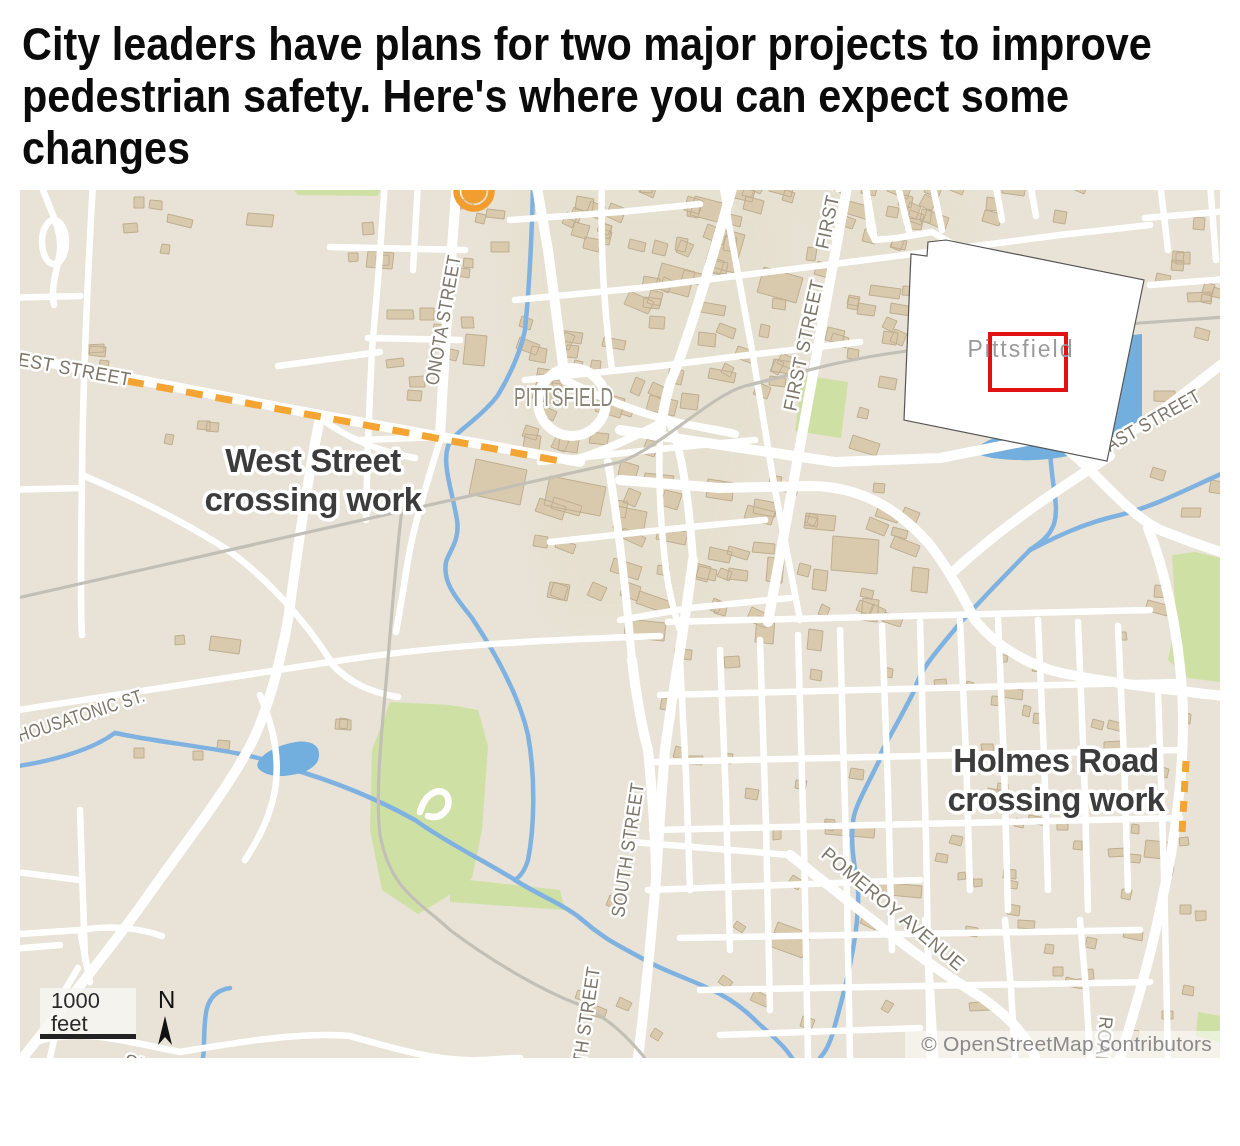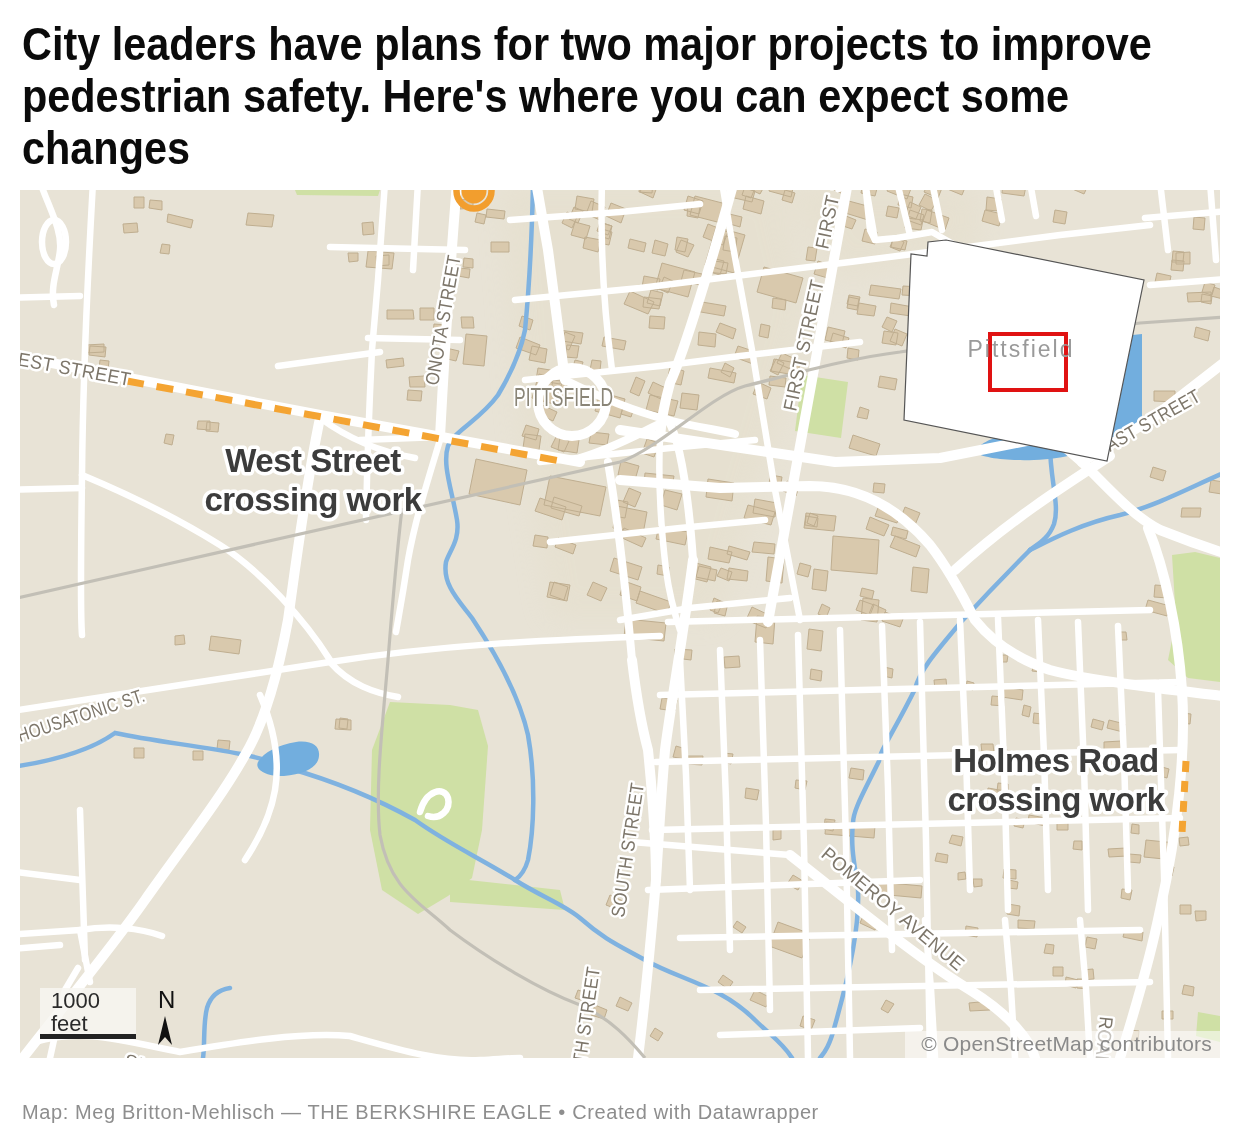--- a/index.html
+++ b/index.html
@@ -207,14 +207,13 @@
 <text x="138" y="818" font-size="24" fill="#111">N</text>
 <path d="M145,826 L152,855 L145,847 L138,855 Z" fill="#111"></path>
 </g>
 
 <g>
 <rect x="885" y="841" width="315" height="27" fill="#ffffff" opacity="0.55"></rect>
 <text x="1192" y="861" font-size="21" fill="#8a8a8a" text-anchor="end" letter-spacing="0.2">© OpenStreetMap contributors</text>
 </g>
 </svg>
 </div>
-<div id="footer">Map: Meg Britton-Mehlisch — THE BERKSHIRE EAGLE • Created with Datawrapper</div>
 </div>
 
 </body></html>

